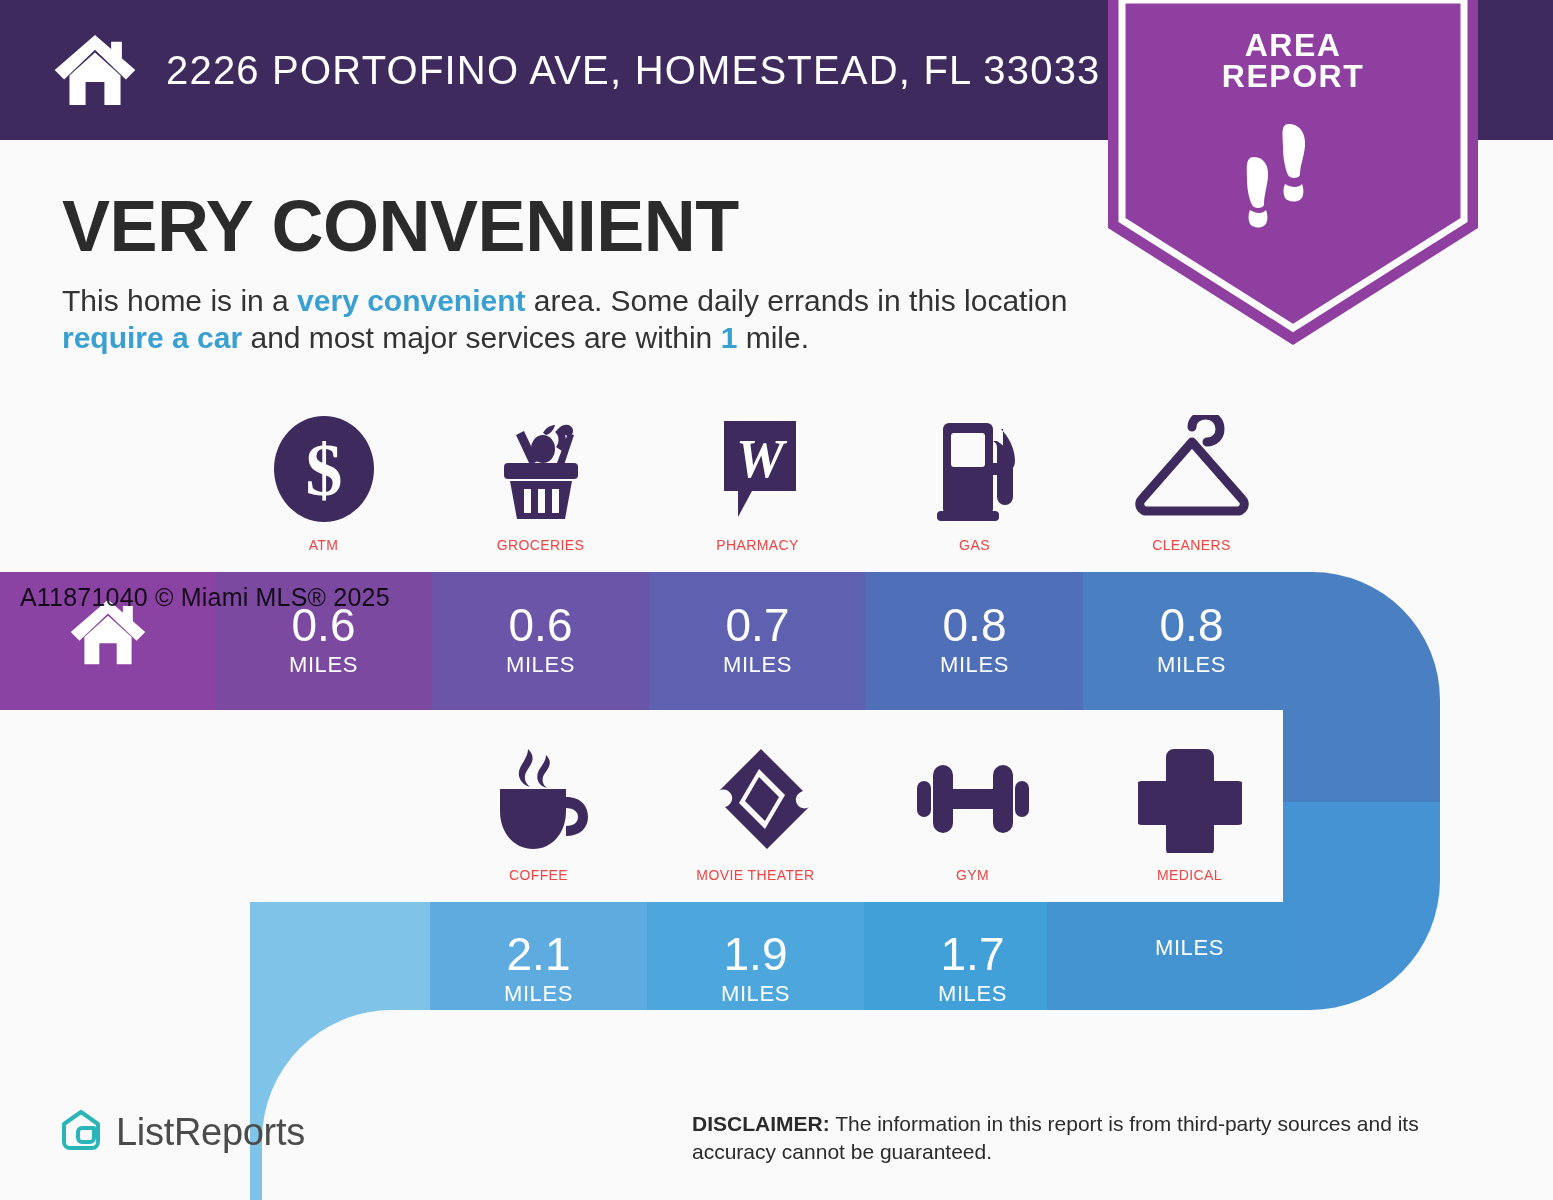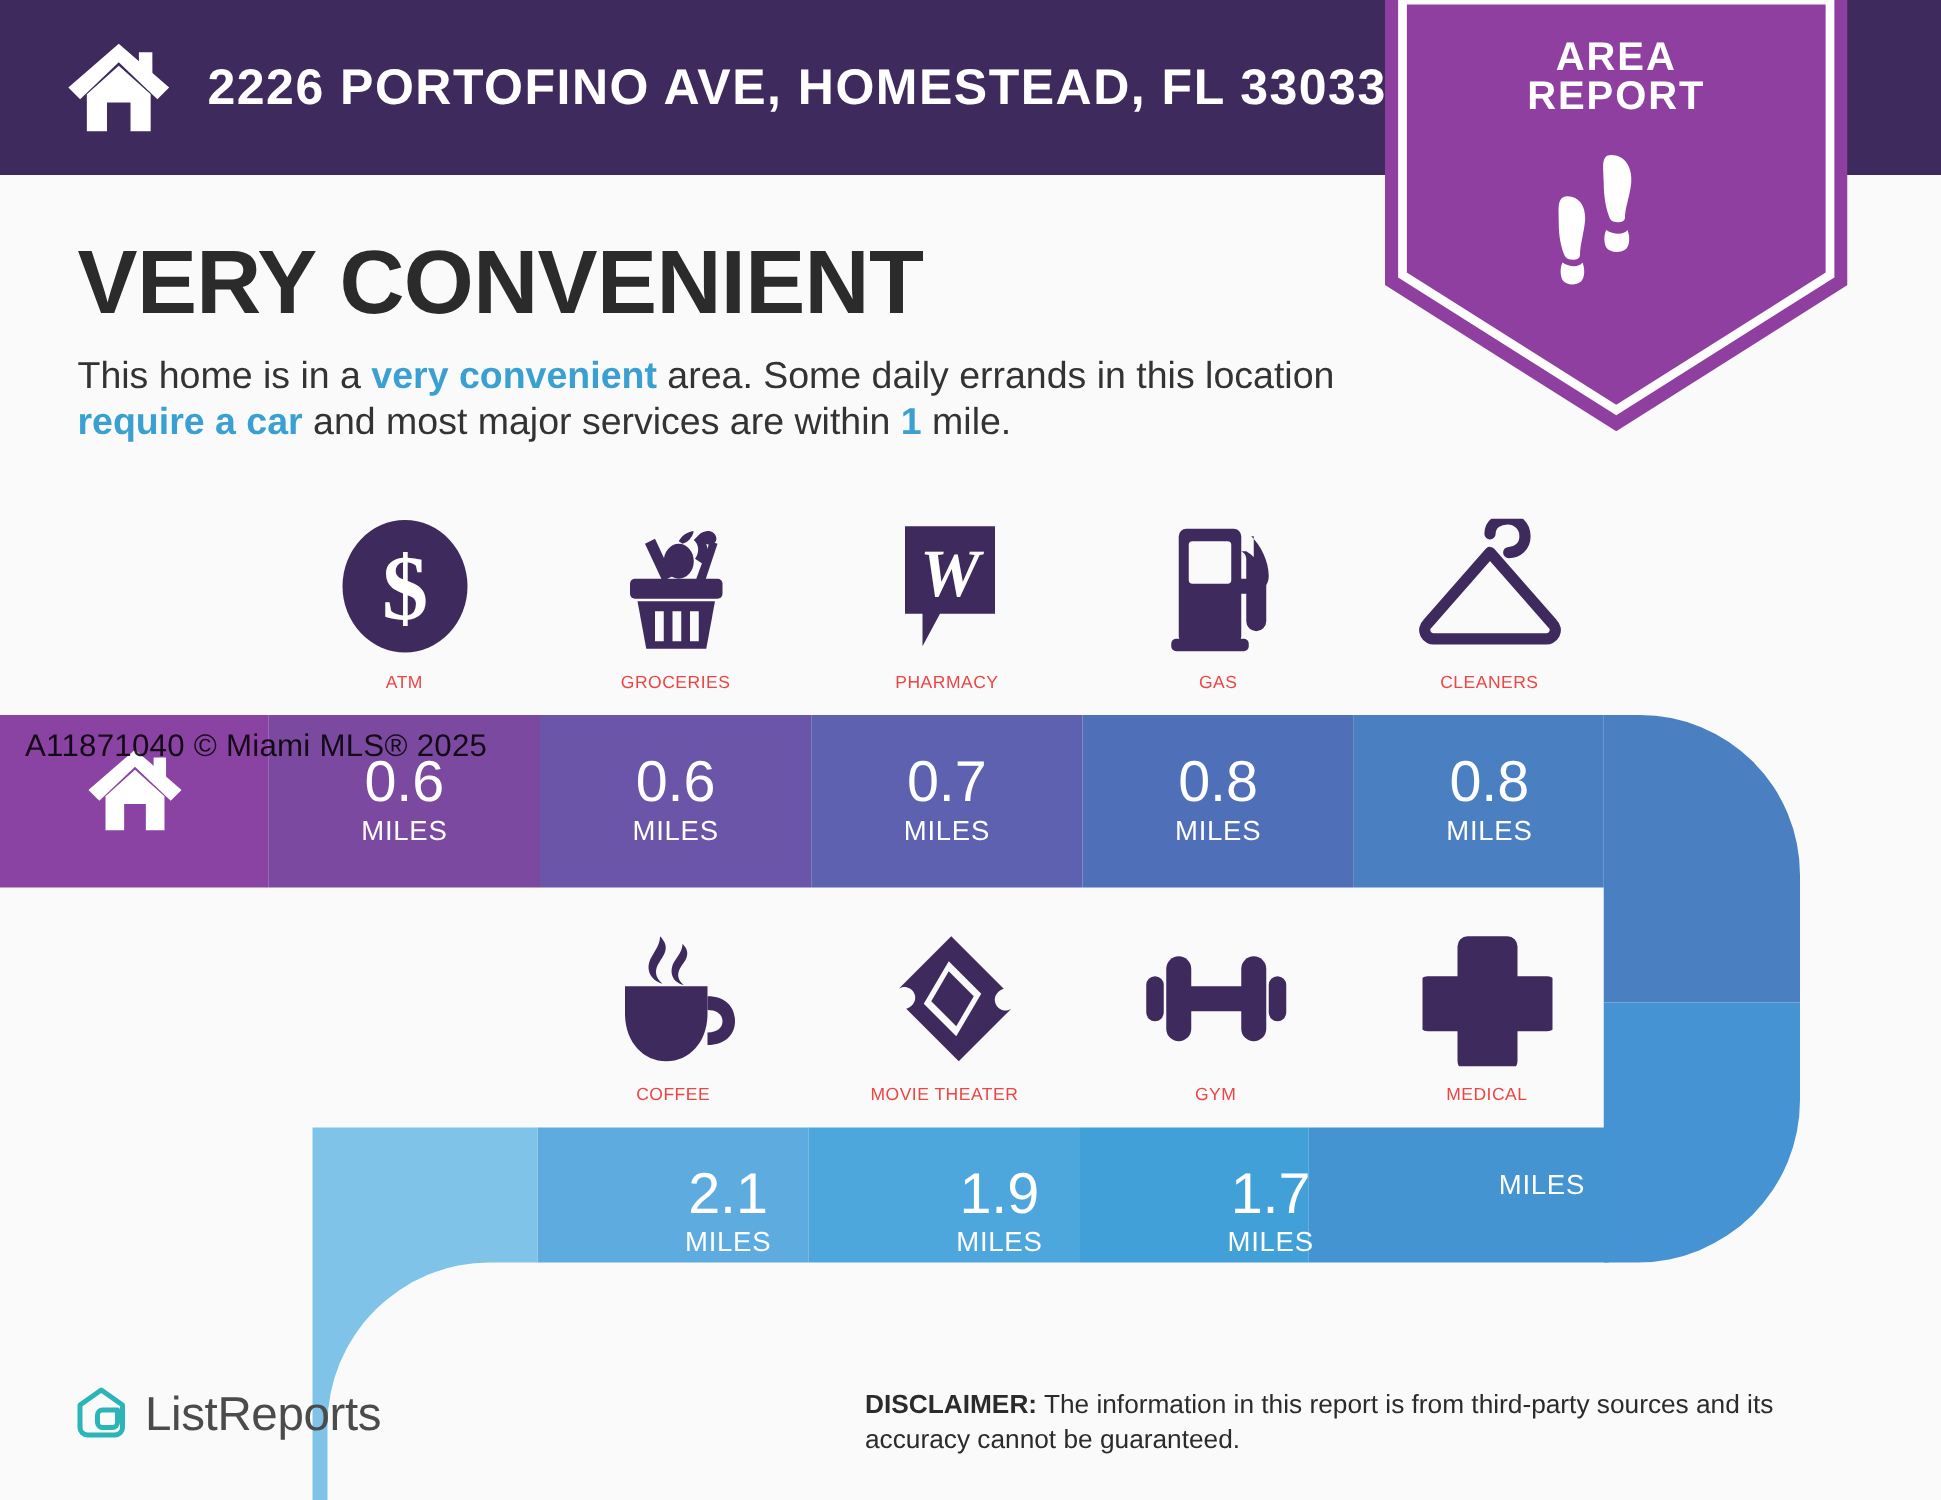--- a/index.html
+++ b/index.html
@@ -15,21 +15,21 @@
     position:absolute; left:0; top:0; width:1553px; height:140px;
     background:#3f2a5e;
     display:flex; align-items:center;
   }
   .header-house { margin-left:52px; width:86px; height:78px; flex:none; }
   .header-title {
     margin-left:28px;
     color:#ffffff;
     font-size:40px;
     letter-spacing:1.2px;
-    font-weight:700;
+    font-weight:400;
     white-space:nowrap;
   }
 
   
   .badge {
     position:absolute; left:1108px; top:0; width:370px; height:345px;
     z-index:6;
   }
   .badge svg { display:block; }
   .badge-text {
@@ -65,21 +65,21 @@
   .icon-glyph { height:108px; display:flex; align-items:flex-end; justify-content:center; }
   .icon-glyph svg { display:block; }
   .icon-label {
     margin-top:14px; font-size:14px; font-weight:400;
     color:#ef4444; letter-spacing:0.4px; white-space:nowrap;
   }
 
   
   .dist-row { position:absolute; display:flex; z-index:4; }
   .dist-row.row1 { left:215px; top:596px; }
-  .dist-row.row2 { left:430px; top:925px;padding-left:44px; }
+  .dist-row.row2 { left:430px; top:925px; }
   .dist-cell {
     width:217px; color:#ffffff; text-align:center;
     padding-top:6px;
   }
   .dist-value { font-size:46px; font-weight:400; line-height:1; }
   .dist-unit { font-size:22px; font-weight:400; letter-spacing:0.6px; margin-top:4px; }
 
   
   .bar-house { position:absolute; left:68px; top:596px; z-index:4; width:80px; height:72px; }
 

